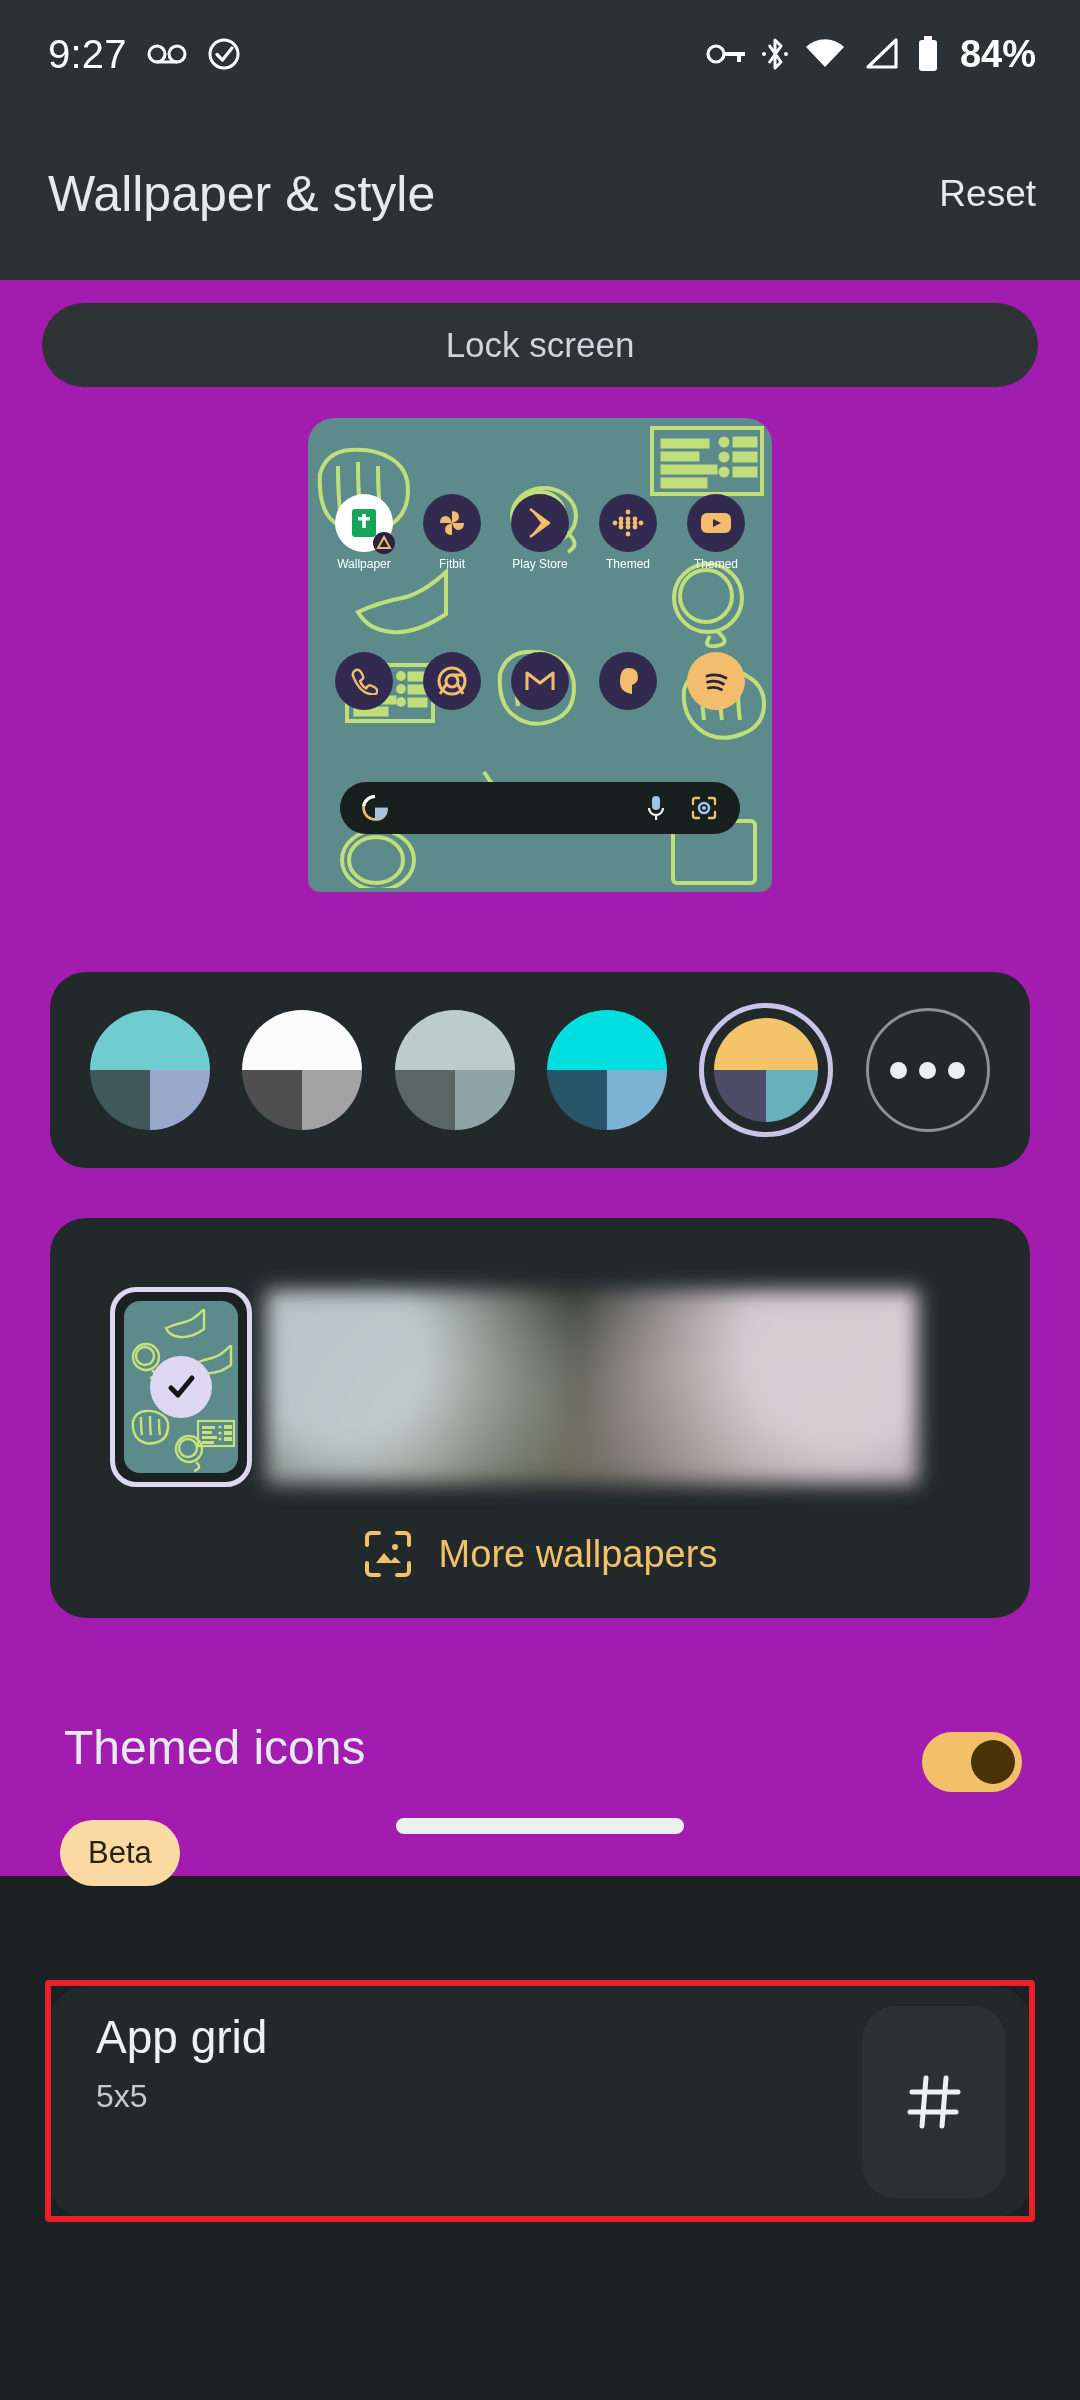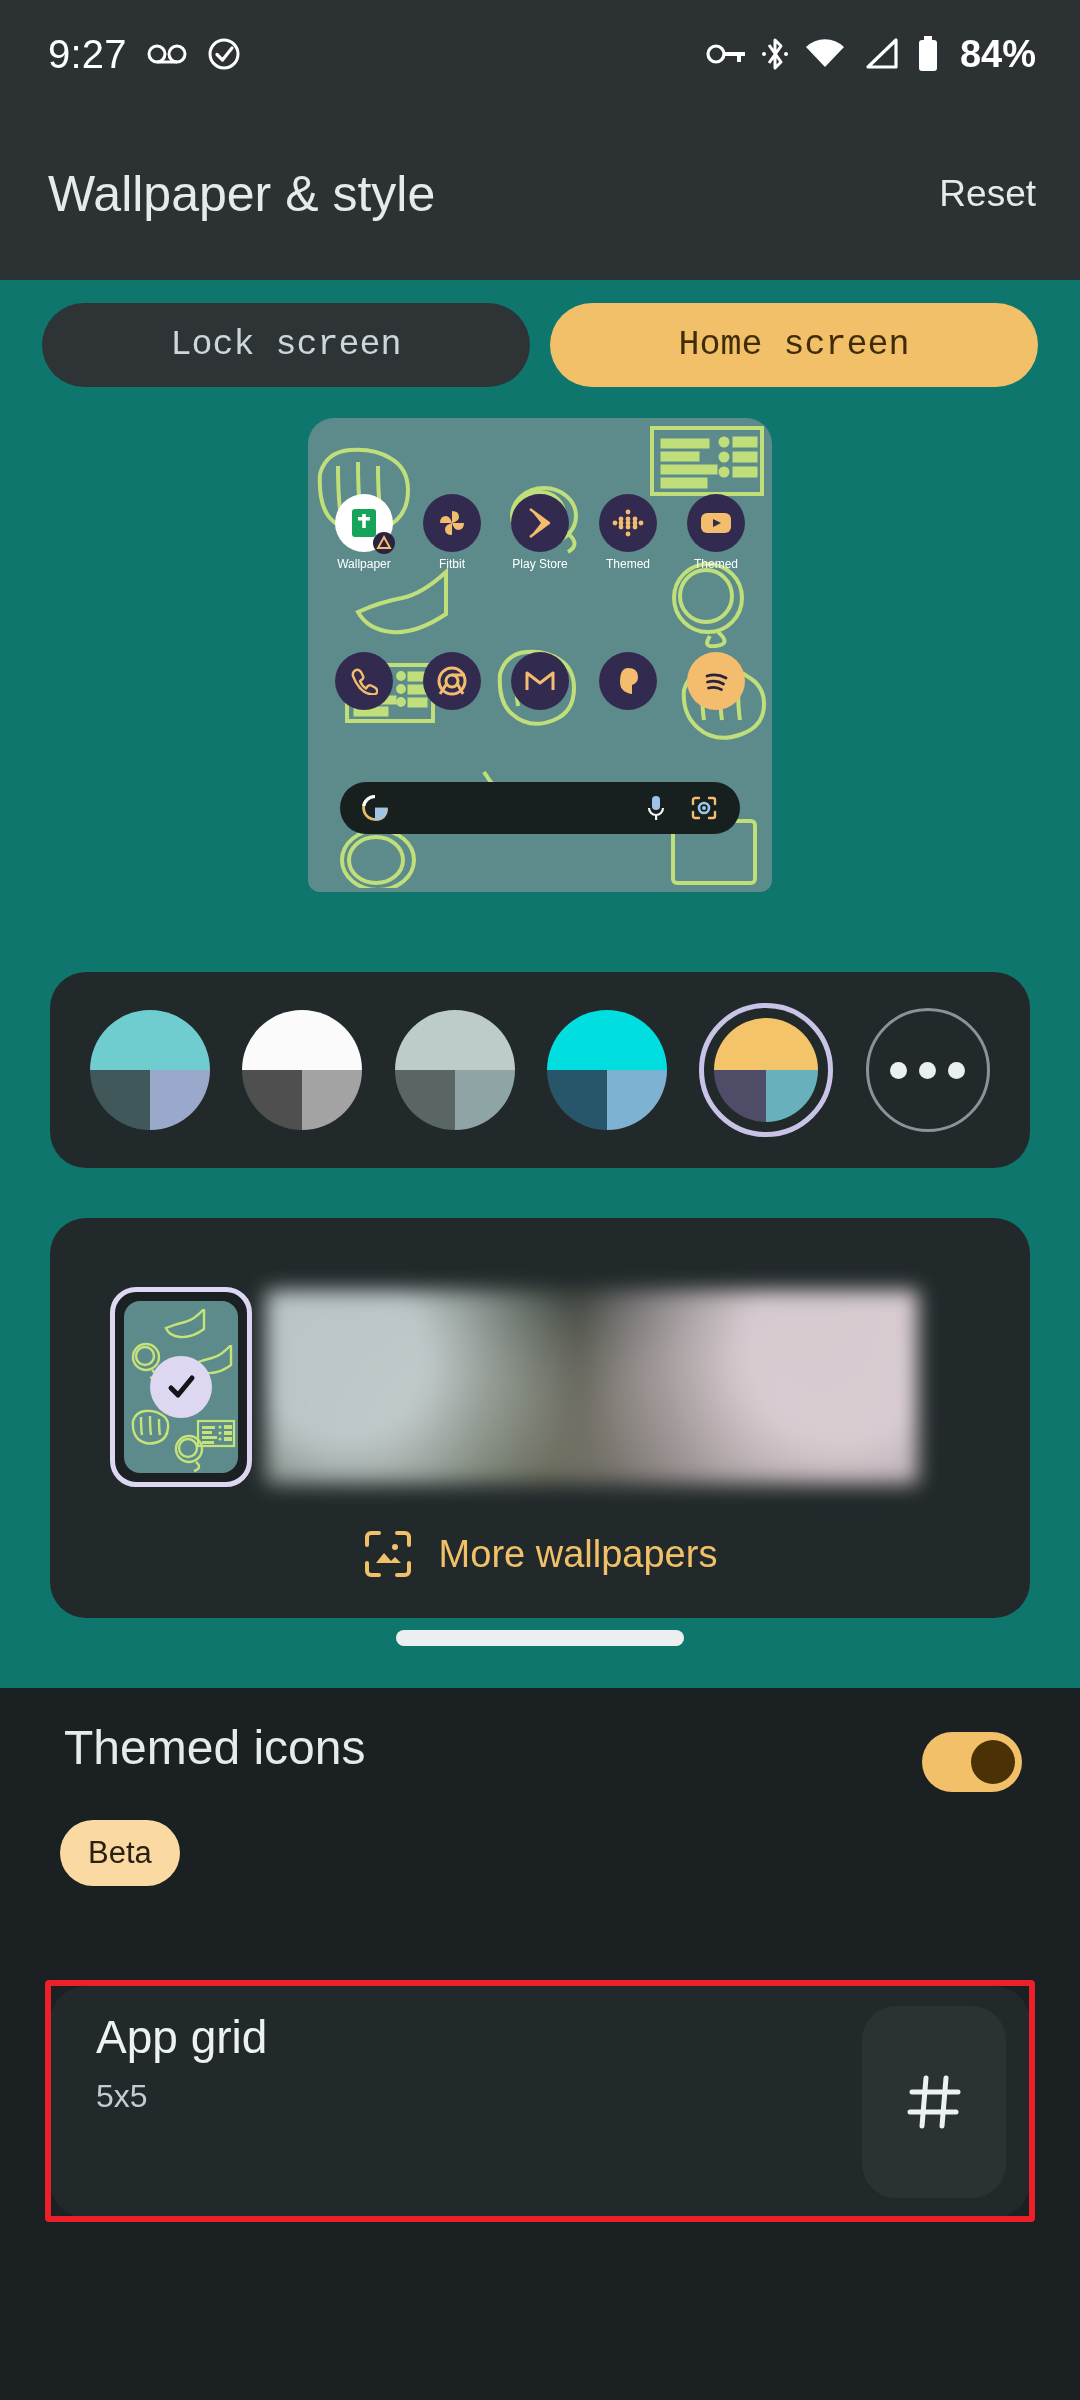--- a/index.html
+++ b/index.html
@@ -2,21 +2,21 @@
 <html><head>
 <meta charset="utf-8">
 <style>
   * { box-sizing: border-box; margin: 0; padding: 0; }
   html, body {
     width: 1080px; height: 2400px;
     background: #1b2022;
     font-family: "Liberation Sans", sans-serif;
     overflow: hidden;
   }
-  .screen { position: relative; width: 1080px; height: 1688px; background: #0f766e; }
+  .screen { position: relative; width: 1080px; height: 1876px; background: #a21caf; }
 
   
   .statusbar {
     position: absolute; top: 0; left: 0; width: 1080px; height: 108px;
     background: #2c3234;
     display: flex; align-items: center; justify-content: space-between;
     padding: 0 44px 0 48px;
   }
   .sb-left { display: flex; align-items: center; gap: 20px; }
   .sb-time { color: #ffffff; font-size: 40px; letter-spacing: .2px; }
@@ -32,21 +32,21 @@
     padding: 0 44px 0 48px;
     gap: 22px;
   }
   .appbar-title { color: #e6eaec; font-size: 50px; }
   .appbar-action { color: #e6eaec; font-size: 37px; }
 
   
   .tabs {
     position: absolute; top: 303px; left: 42px;
     width: 996px; height: 84px;
-    display: flex; gap: 20px; font-family: Liberation Mono, monospace;
+    display: flex; gap: 20px;
   }
   .tab {
     flex: 1; height: 84px; border-radius: 44px;
     display: flex; align-items: center; justify-content: center;
     font-size: 35px;
   }
   .tab.inactive { background: #2e3436; color: #cdd6da; }
   .tab.active { background: #f2c069; color: #402d08; }
 
   
@@ -231,23 +231,20 @@
   </div>
 
   <div class="appbar">
     <span class="appbar-title">Wallpaper &amp; style</span>
     <span class="appbar-action">Reset</span>
   </div>
 
   <div class="tabs">
     <div class="tab inactive">
       <span>Lock screen</span>
-    </div>
-    <div class="tab active">
-      <span>Home screen</span>
     </div>
   </div>
 
   <div class="preview-wrap">
     <div class="preview">
 
       <svg class="doodle" style="left:-8px;top:8px;" width="130" height="120" viewBox="0 0 130 120">
         <path d="M20 48 q6-22 30-24 q24-2 40 8 q18 10 18 32 q0 28-24 38 q-28 12-50-6 q-16-13-14-48z" stroke="#c6e37a" stroke-width="4" fill="none"></path>
         <path d="M38 40 q0 26 2 44 M58 36 q0 28 2 46 M78 40 q0 26 2 42" stroke="#c6e37a" stroke-width="4" fill="none"></path>
       </svg>

